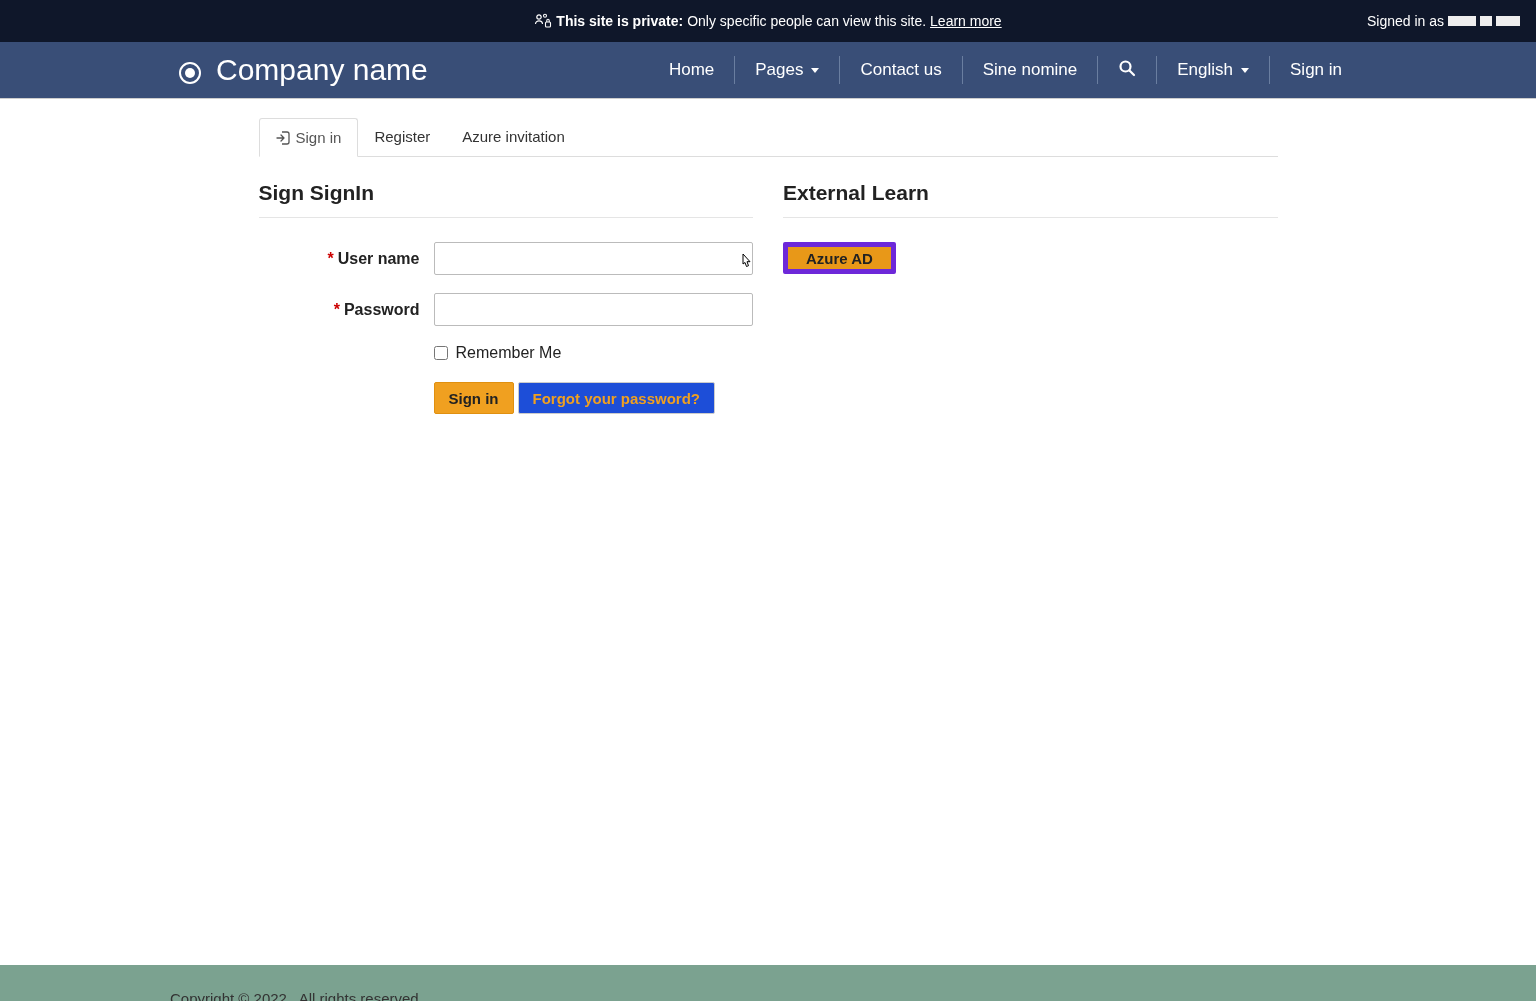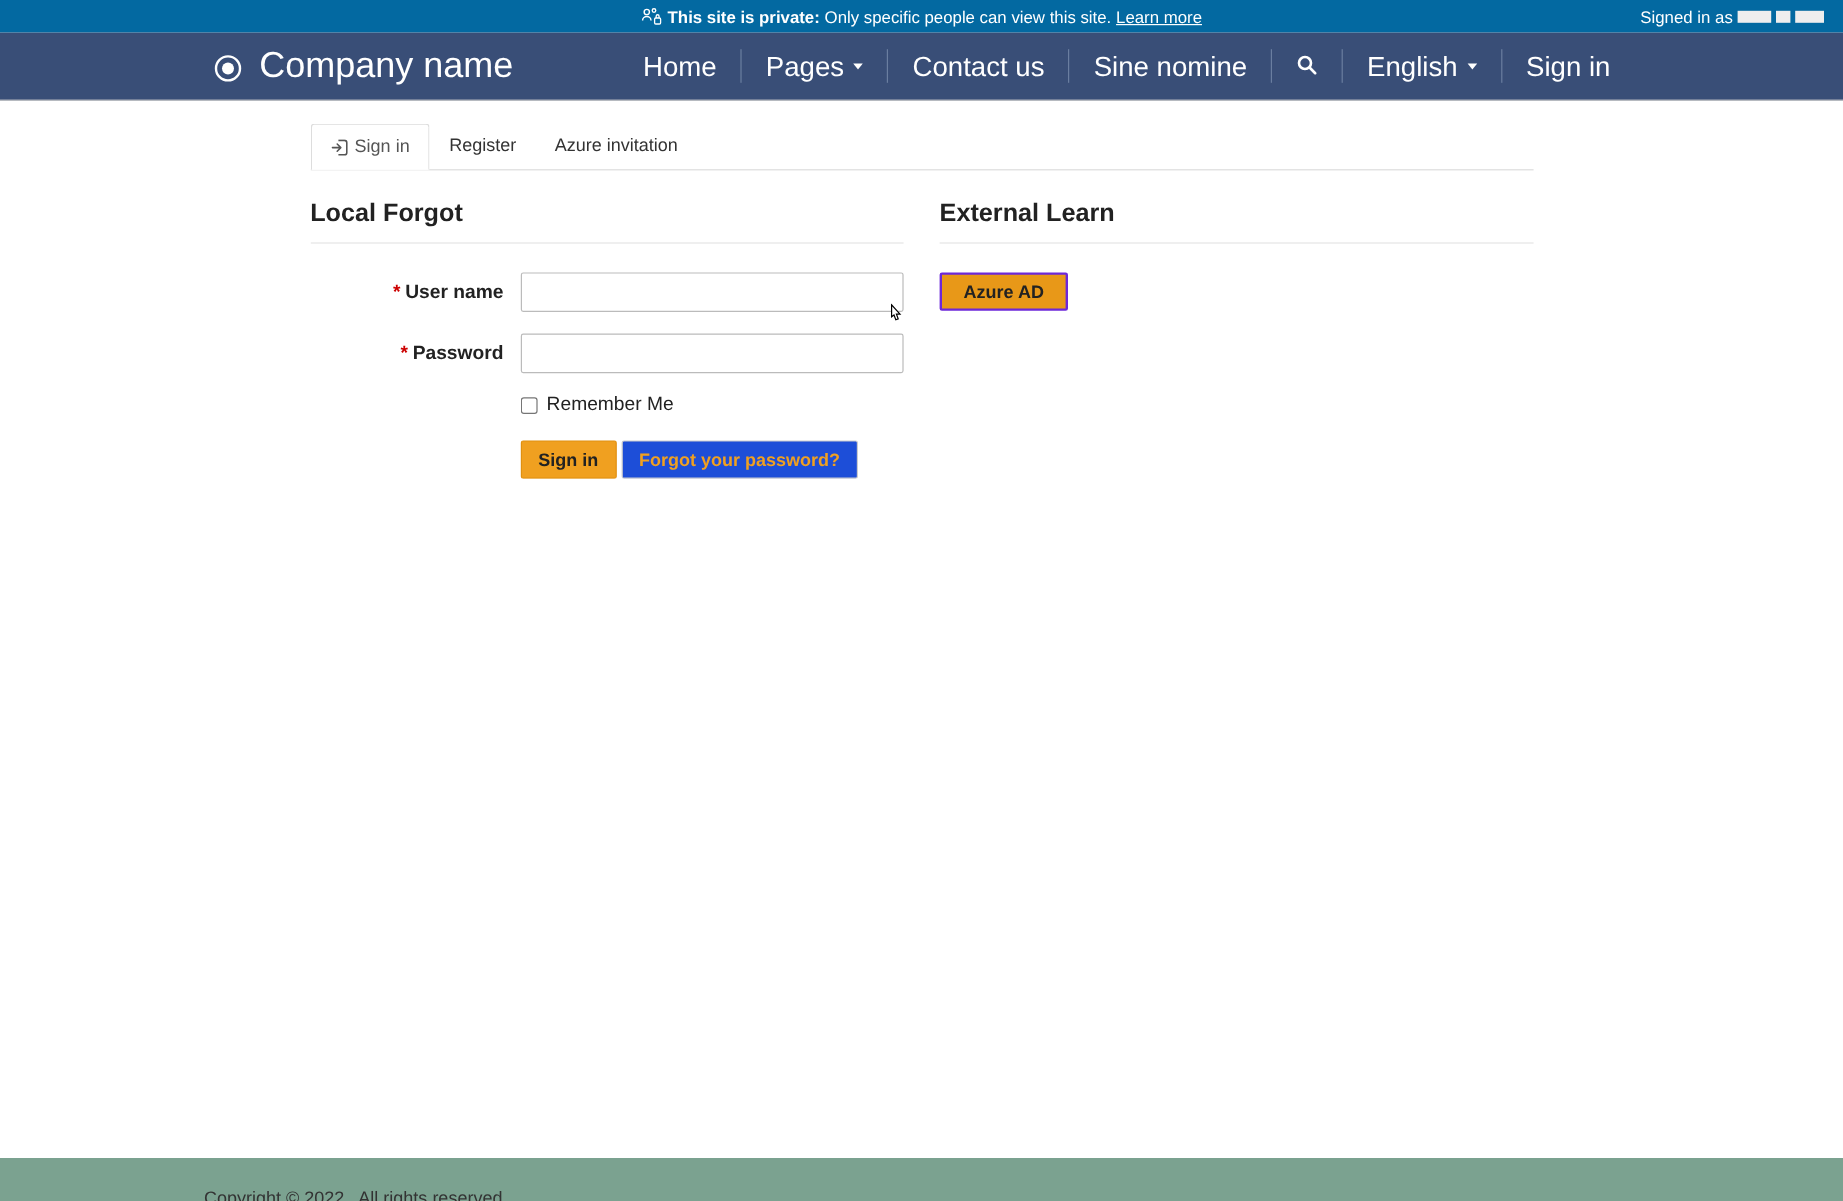--- a/index.html
+++ b/index.html
@@ -1,22 +1,22 @@
 <!DOCTYPE html>
 <html><head>
   <meta charset="utf-8">
   <style>
     * { box-sizing: border-box; margin: 0; padding: 0; }
     body { font-family: "Helvetica Neue", Helvetica, Arial, sans-serif; font-size: 15px; color: #222; background: #fff; width: 1536px; }
     
     
     .private-bar {
-      background: #0369a1;
+      background: #0f172a;
       color: #fff;
-      height: 27px;
+      height: 42px;
       font-size: 14px;
       display: flex;
       align-items: center;
       justify-content: center;
       position: relative;
     }
     .private-bar .center {
       display: flex;
       align-items: center;
       gap: 4px;
@@ -62,21 +62,21 @@
     }
     .nav-items {
       margin-left: auto;
       display: flex;
       align-items: center;
       height: 100%;
       margin-right: 150px;
     }
     .nav-items .item {
       color: #fff;
-      font-size: 23px;
+      font-size: 17px;
       padding: 0 20px;
       display: flex;
       align-items: center;
       height: 28px;
       border-left: 1px solid #6a7ea0;
       cursor: pointer;
       gap: 6px;
     }
     .nav-items .item:first-child { border-left: none; }
     .caret {
@@ -186,21 +186,21 @@
       border: 1px solid #e09010;
       color: #222;
     }
     .btn-outline {
       background: #1d4ed8;
       border: 1px solid #ccc;
       color: #f0a020;
     }
     .btn-azure {
       background: #e89818;
-      border: 2px solid #6d28d9;
+      border: 5px solid #6d28d9;
       color: #222;
       font-weight: 700;
       height: 32px;
       padding: 0 18px;
     }
     
     .cursor {
       position: absolute;
       left: 737px;
       top: 253px;
@@ -303,21 +303,21 @@
         </svg>
       </span>
       <span>Sign in</span>
     </div>
     <div class="tab"><span>Register</span></div>
     <div class="tab"><span>Azure invitation</span></div>
   </div>
 
   <div class="columns">
     <div class="col">
-      <h2>Local Forgot</h2>
+      <h2>Sign SignIn</h2>
       <div class="form-row">
         <div class="form-label"><span class="req">*</span><span>User name</span></div>
         <div class="form-input"><input type="text" style=""></div>
       </div>
       <div class="form-row">
         <div class="form-label"><span class="req">*</span><span>Password</span></div>
         <div class="form-input"><input type="password" style=""></div>
       </div>
       <div class="checkbox-row">
         <input type="checkbox" style="">

